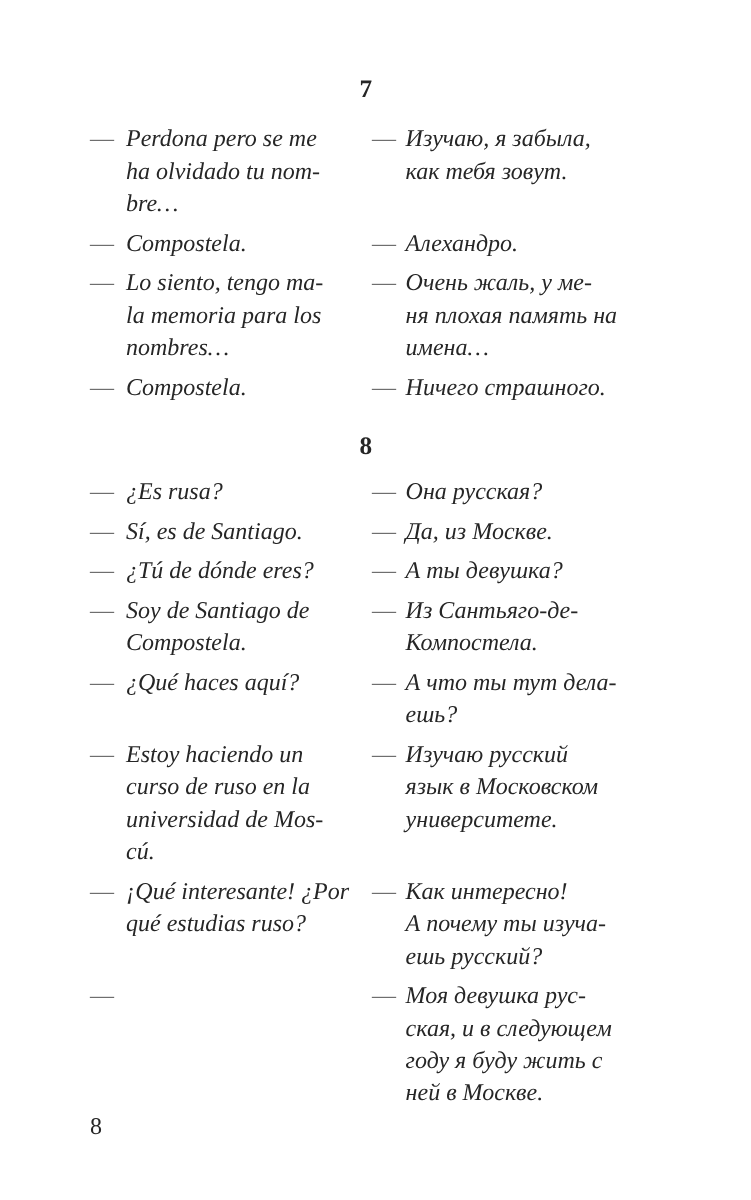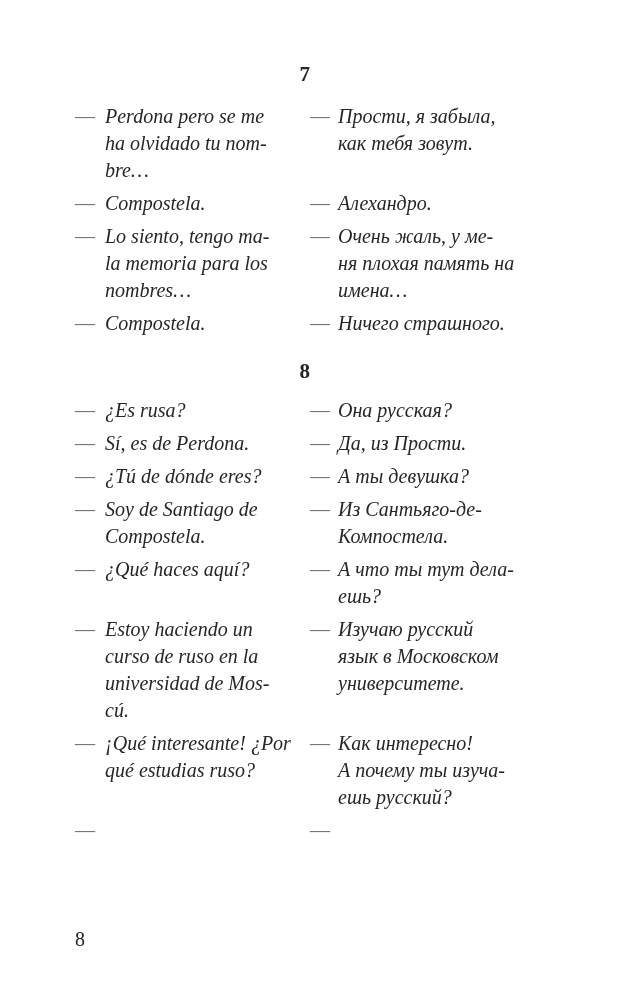--- a/index.html
+++ b/index.html
@@ -82,21 +82,21 @@
     <div>
   <div class="row">
     <div class="cell left">
       <span class="dash">—</span>
       <span class="txt">Perdona pero se me
 ha olvidado tu nom-
 bre…</span>
     </div>
     <div class="cell right">
       <span class="dash">—</span>
-      <span class="txt">Прости, я забыла,
+      <span class="txt">Изучаю, я забыла,
 как тебя зовут.</span>
     </div>
   </div>
 
   <div class="row">
     <div class="cell left">
       <span class="dash">—</span>
       <span class="txt">Compostela.</span>
     </div>
     <div class="cell right">
@@ -143,25 +143,25 @@
     </div>
     <div class="cell right">
       <span class="dash">—</span>
       <span class="txt">Она русская?</span>
     </div>
   </div>
 
   <div class="row">
     <div class="cell left">
       <span class="dash">—</span>
-      <span class="txt">Sí, es de Perdona.</span>
-    </div>
-    <div class="cell right">
-      <span class="dash">—</span>
-      <span class="txt">Да, из Прости.</span>
+      <span class="txt">Sí, es de Santiago.</span>
+    </div>
+    <div class="cell right">
+      <span class="dash">—</span>
+      <span class="txt">Да, из Москве.</span>
     </div>
   </div>
 
   <div class="row">
     <div class="cell left">
       <span class="dash">—</span>
       <span class="txt">¿Tú de dónde eres?</span>
     </div>
     <div class="cell right">
       <span class="dash">—</span>
@@ -223,19 +223,23 @@
 ешь русский?</span>
     </div>
   </div>
 
   <div class="row">
     <div class="cell left">
       <span class="dash">—</span>
     </div>
     <div class="cell right">
       <span class="dash">—</span>
+      <span class="txt">Моя девушка рус-
+ская, и в следующем
+году я буду жить с
+ней в Москве.</span>
     </div>
   </div>
 </div>
   </div>
 </div>
   <div class="page-number">8</div>
 </div>
 
 </body></html>

